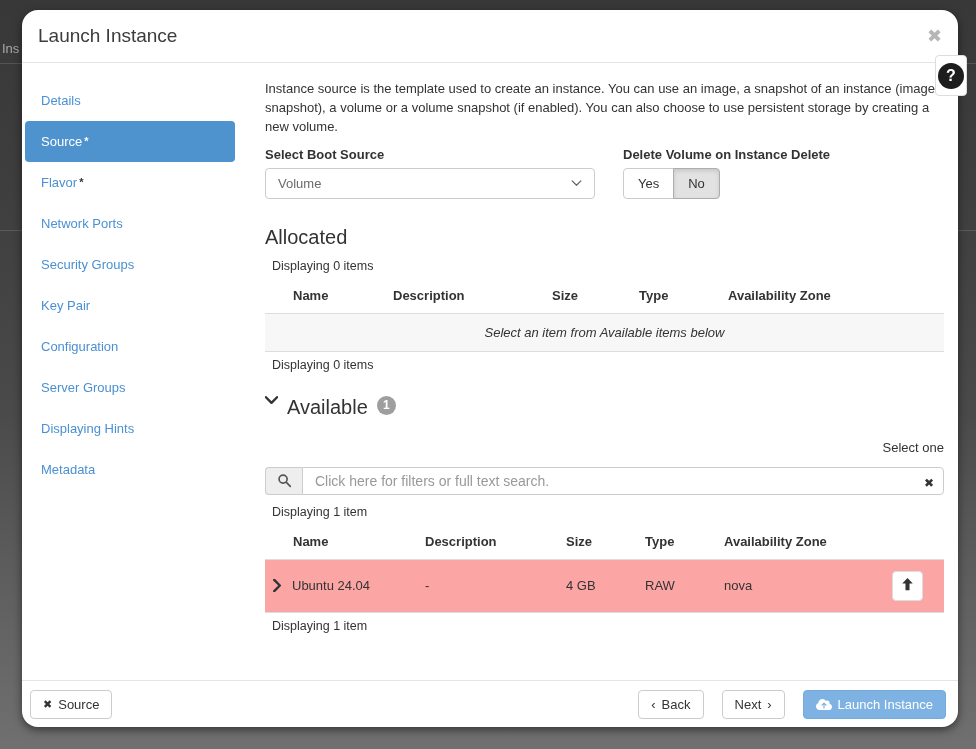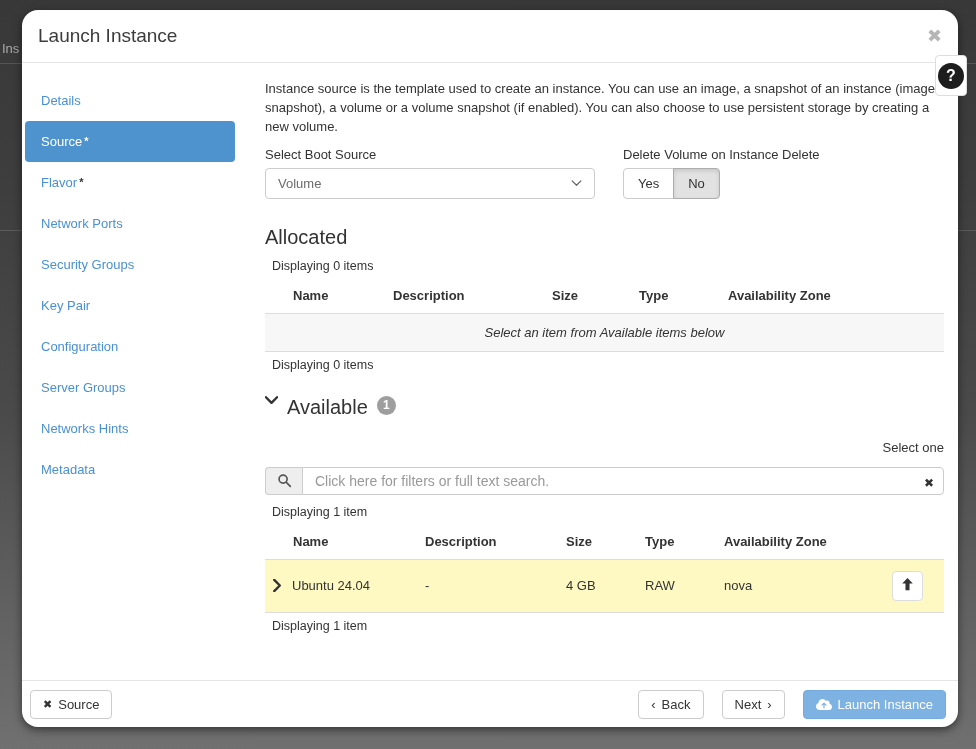--- a/index.html
+++ b/index.html
@@ -53,21 +53,21 @@
   }
   .nav-item .req { color: #333; font-weight: bold; font-size: 11px; vertical-align: top; margin-left: 2px; }
   .nav-item.active { background: #4f93ce; color: #fff; }
   .nav-item.active .req { color: #fff; }
 
   
   .content { flex: 1 1 auto; margin-left: 30px; min-width: 0; font-size: 13px; }
   .descr { margin: 0 0 10px 0; line-height: 1.45; }
 
   .fields-row { display: flex; margin-bottom: 27px; }
-  .field-label { font-weight: normal; font-size: 13px; margin-bottom: 6px; }
+  .field-label { font-weight: bold; font-size: 13px; margin-bottom: 6px; }
   .field1 { width: 330px; }
   .field2 { margin-left: 28px; }
   .select-box {
     height: 31px; border: 1px solid #ccc; border-radius: 4px; background: #fff;
     display: flex; align-items: center; padding: 0 12px; color: #6b6b6b; cursor: pointer;
   }
   .select-box .caret { margin-left: auto; display: flex; }
   .toggle-group { display: inline-flex; }
   .toggle-btn {
     height: 31px; padding: 0 14px; font-size: 13px; background: #fff;
@@ -95,21 +95,21 @@
   .t-alloc th:nth-child(4) { width: 89px; }
   .t-avail th:nth-child(1) { width: 160px; }
   .t-avail th:nth-child(2) { width: 141px; }
   .t-avail th:nth-child(3) { width: 79px; }
   .t-avail th:nth-child(4) { width: 79px; }
   .t-avail th:nth-child(6) { width: 52px; }
   .empty-row td {
     background: #f7f7f7; text-align: center; font-style: italic;
     padding: 11px 0; border-bottom: 1px solid #ddd; color: #333;
   }
-  .data-row td { background: #fef9c3; border-bottom: 1px solid #ddd; padding: 11px 0; height: 53px; }
+  .data-row td { background: #fca5a5; border-bottom: 1px solid #ddd; padding: 11px 0; height: 53px; }
   .name-cell { display: flex; align-items: center; }
   .row-chevron { margin: 0 10px 0 8px; display: flex; cursor: pointer; }
   .up-btn {
     width: 31px; height: 30px; background: #fff; border: 1px solid #ddd; border-radius: 4px;
     display: flex; align-items: center; justify-content: center; cursor: pointer;
   }
 
   .avail-header { display: flex; align-items: flex-start; margin: 24px 0 12px 0; }
   .avail-header .chev { display: flex; margin-right: 9px; cursor: pointer; }
   .avail-badge {
@@ -173,21 +173,21 @@
   <div class="modal-body">
     <div class="wizard-nav">
       <div class="nav-item"><span>Details</span><span class="req"></span></div>
       <div class="nav-item active"><span>Source</span><span class="req">*</span></div>
       <div class="nav-item"><span>Flavor</span><span class="req">*</span></div>
       <div class="nav-item"><span>Network Ports</span></div>
       <div class="nav-item"><span>Security Groups</span></div>
       <div class="nav-item"><span>Key Pair</span></div>
       <div class="nav-item"><span>Configuration</span></div>
       <div class="nav-item"><span>Server Groups</span></div>
-      <div class="nav-item"><span>Networks Hints</span></div>
+      <div class="nav-item"><span>Displaying Hints</span></div>
       <div class="nav-item"><span>Metadata</span></div>
     </div>
 
     <div class="content">
       <p class="descr">Instance source is the template used to create an instance. You can use an image, a snapshot of an instance (image snapshot), a volume or a volume snapshot (if enabled). You can also choose to use persistent storage by creating a new volume.</p>
 
       <div class="fields-row">
         <div class="field1">
           <div class="field-label">Select Boot Source</div>
           <div class="select-box">

